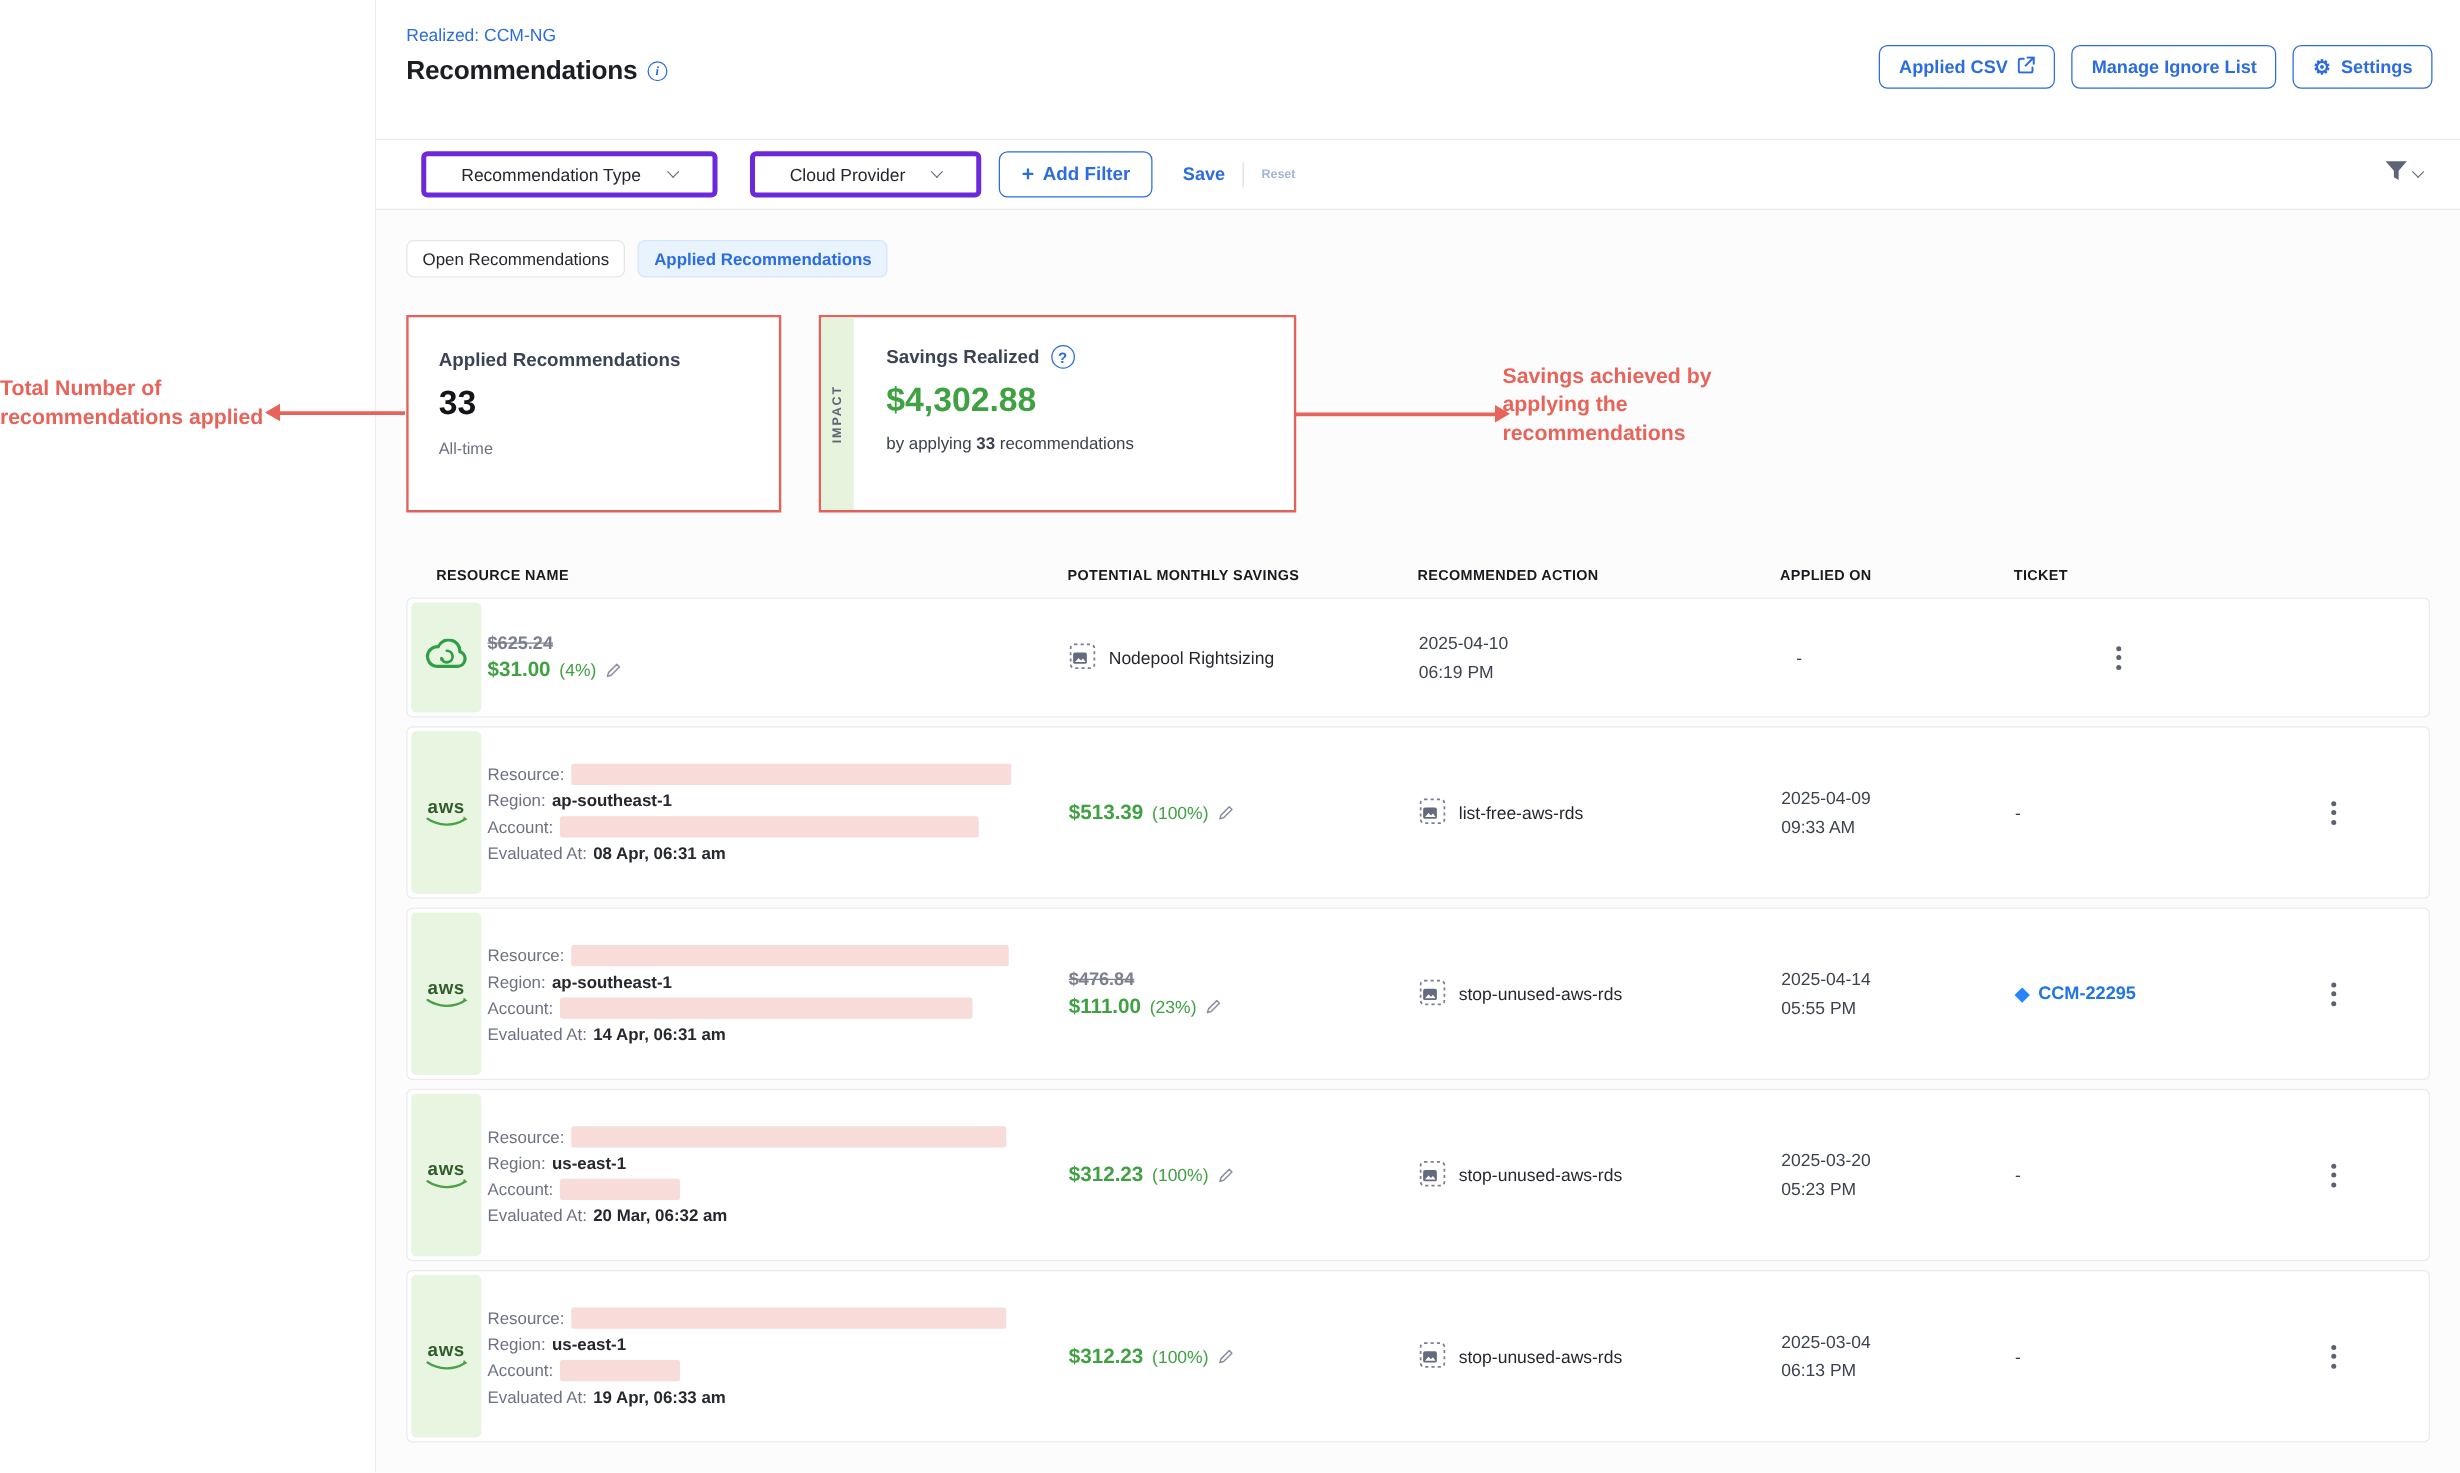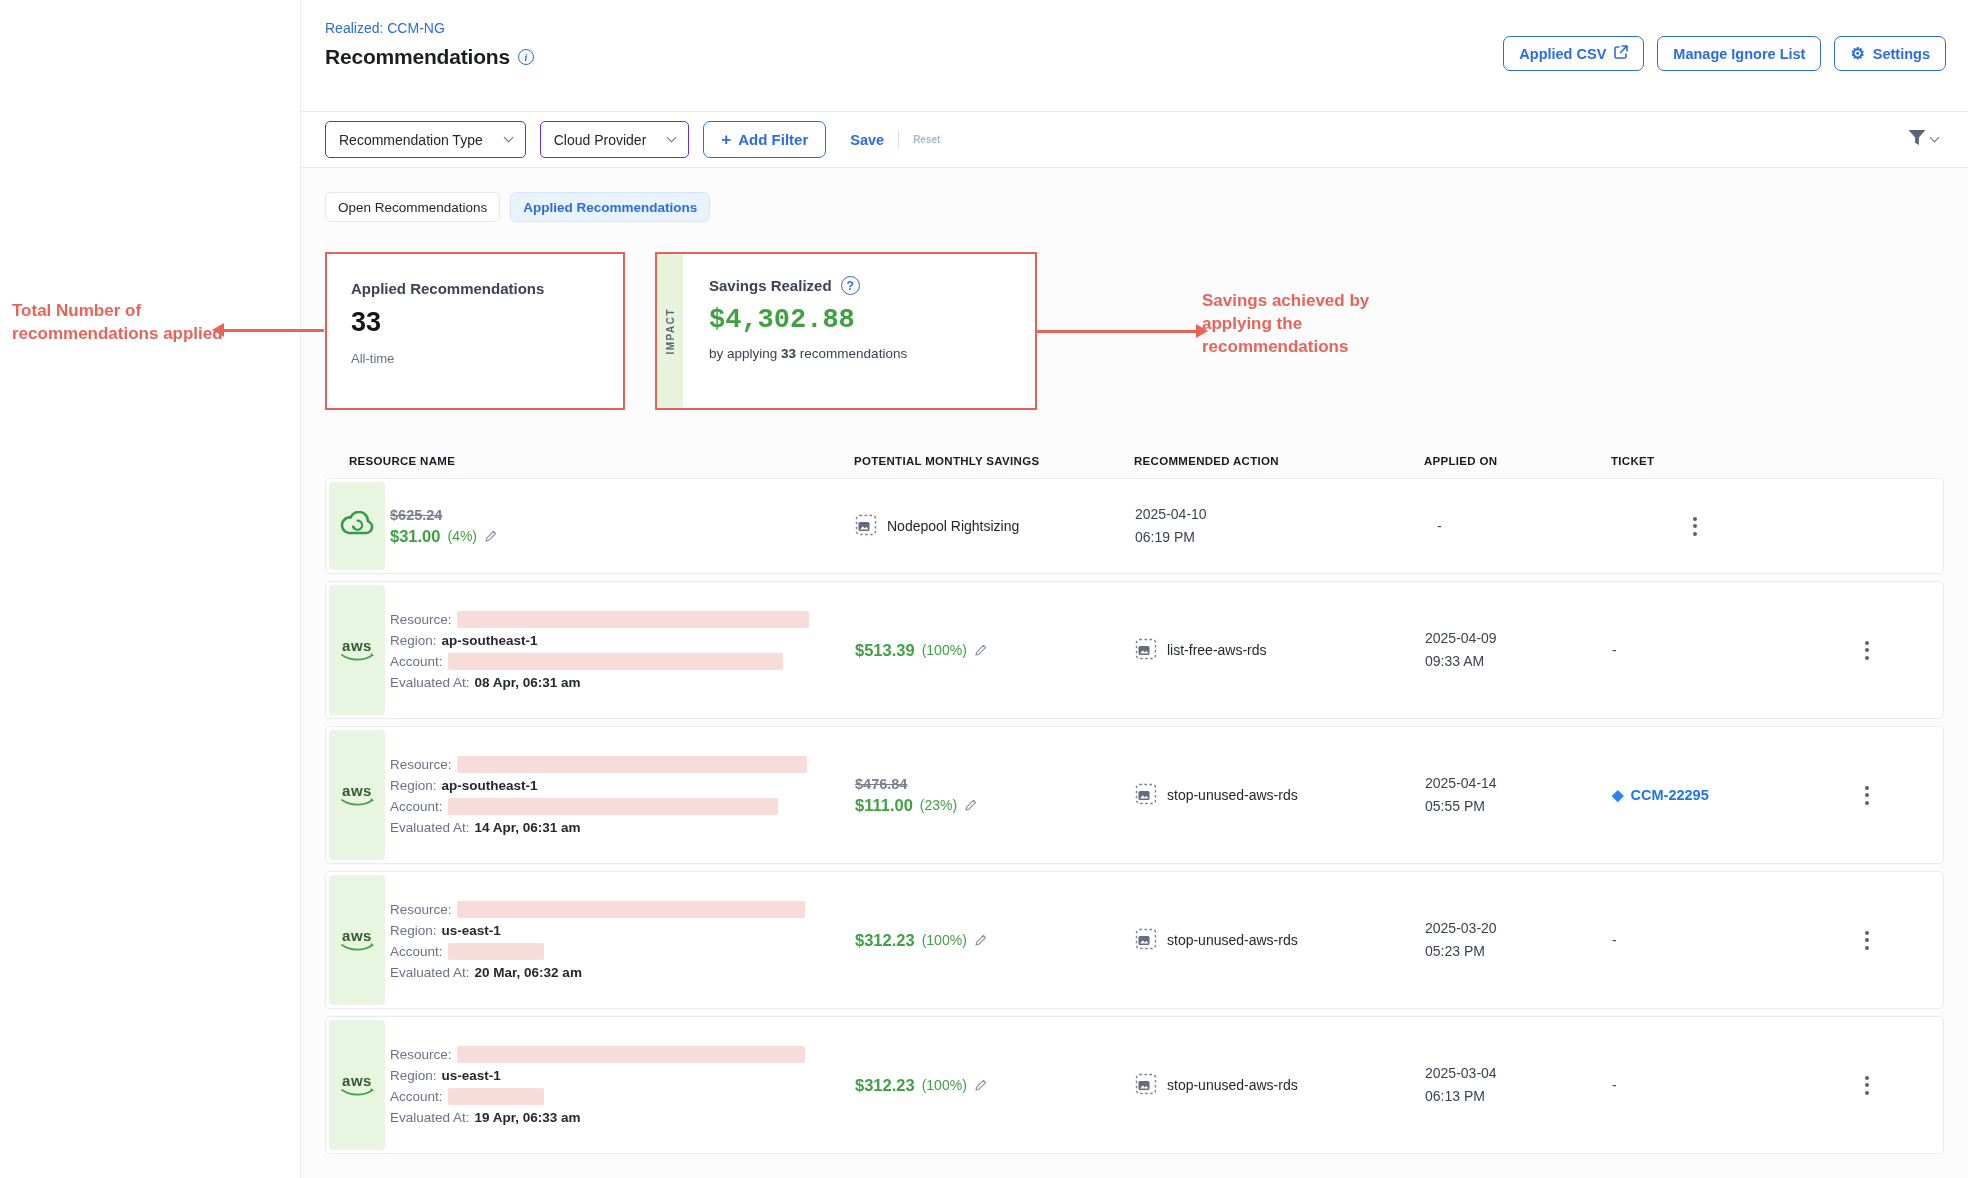--- a/index.html
+++ b/index.html
@@ -17,22 +17,22 @@
   .circ-icon{display:inline-flex;align-items:center;justify-content:center;border-radius:50%;
              border:1.4px solid #2b6ce0;color:#2b6ce0;font-weight:700;}
   .info-i{width:16px;height:16px;font-size:10px;font-family:"Liberation Serif",serif;font-style:italic;}
   .q-i{width:19px;height:19px;font-size:12px;}
   .hdr-buttons{position:absolute;right:22px;top:36px;display:flex;gap:13px;}
   .btn-outline{display:inline-flex;align-items:center;gap:8px;height:35px;padding:0 15px;background:#fff;
                border:1.5px solid #2b6ce0;border-radius:7px;color:#2b6ce0;font-weight:700;font-size:14.5px;cursor:pointer;}
 
   
   .filter-row{height:56px;display:flex;align-items:center;gap:14px;padding:0 30px 0 24px;border-bottom:1px solid #e9eaef;background:#fff;}
-  .dropdown{display:inline-flex;align-items:center;gap:22px;height:37px;padding:0 13px;border:1px solid #6d28d9;
-            border-radius:5px;background:#fff;font-size:14px;color:#24262e;cursor:pointer;}
+  .dropdown{display:inline-flex;align-items:center;gap:22px;height:37px;padding:0 28px;border:4px solid #6d28d9;
+            border-radius:5px;background:#fff;font-size:14px;color:#24262e;cursor:pointer;margin-left:12px;}
   .chev{width:7px;height:7px;border-right:1.6px solid #6c7080;border-bottom:1.6px solid #6c7080;
         transform:rotate(45deg);margin-top:-4px;}
   .btn-add-filter{display:inline-flex;align-items:center;gap:7px;height:37px;padding:0 17px;background:#fff;
                   border:1.5px solid #2b6ce0;border-radius:7px;color:#2b6ce0;font-weight:700;font-size:15px;cursor:pointer;}
   .link-save{color:#2b6ce0;font-weight:700;font-size:14.5px;margin-left:10px;cursor:pointer;}
   .vdiv{width:1px;height:20px;background:#dcdfe6;}
   .link-reset{color:#a2b6da;font-weight:600;font-size:10px;cursor:pointer;}
   .filter-spacer{flex:1;}
   .funnel-wrap{display:flex;align-items:center;gap:4px;cursor:pointer;}
 
@@ -45,31 +45,31 @@
 
   
   .cards-row{display:flex;gap:30px;margin-top:30px;}
   .red-frame{border:2px solid #e8635a;}
   .card{background:#fff;height:154px;position:relative;box-shadow:0 1px 3px rgba(25,35,65,.07);}
   .card.applied{width:296px;padding:26px 0 0 24px;}
   .card.savings{width:378px;padding:22px 0 0 52px;}
   .card-title{font-size:15px;font-weight:600;color:#3c4352;}
   .card-title-row{display:flex;align-items:center;gap:9px;}
   .card-value{font-size:27px;font-weight:800;color:#141519;margin-top:10px;}
-  .card-value.green{color:#3fa142;font-family:Liberation Mono, monospace;}
+  .card-value.green{color:#3fa142;}
   .card-sub{font-size:13px;color:#6c7080;margin-top:13px;}
   .card-sub.dark{color:#3a4150;font-size:13.5px;margin-top:11px;}
   .impact-strip{position:absolute;left:0;top:0;bottom:0;width:26px;background:#e7f3dc;
                 display:flex;align-items:center;justify-content:center;}
   .impact-text{writing-mode:vertical-rl;transform:rotate(180deg);font-size:10px;font-weight:700;
                letter-spacing:1.5px;color:#5c6575;}
 
   
   .anno{position:absolute;color:#e8635a;font-weight:700;font-size:17px;line-height:1.35;}
-  .anno-left{left:12px;top:300px;width:235px;}
+  .anno-left{left:0;top:300px;width:235px;}
   .anno-right{left:1202px;top:290px;width:212px;}
   .arrow-line{position:absolute;height:3px;background:#e8635a;}
   .arrow-head{position:absolute;width:0;height:0;border-top:7px solid transparent;border-bottom:7px solid transparent;}
   .arrow-head.left{border-right:12px solid #e8635a;}
   .arrow-head.right{border-left:12px solid #e8635a;}
 
   
   .rec-table{margin-top:34px;}
   .tgrid{display:grid;grid-template-columns:64px 465px 280px 290px 175px 190px 1fr;align-items:center;}
   .thead{height:34px;font-size:11.5px;font-weight:700;color:#191a1e;letter-spacing:.3px;}

